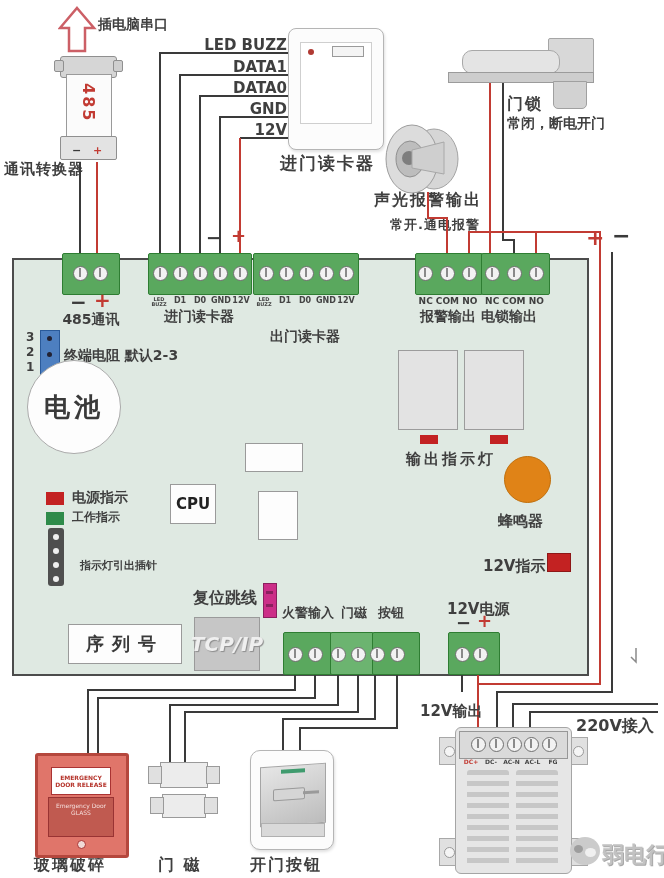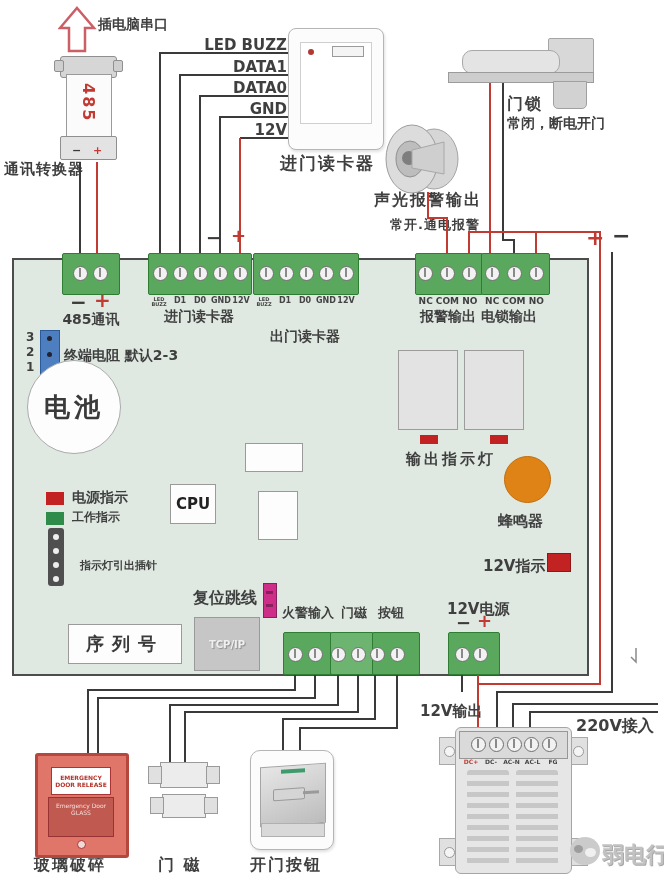--- a/index.html
+++ b/index.html
@@ -206,21 +206,21 @@
   <div class="lbl" style="left:193px;top:588px;font-size:16px;z-index:3;">复位跳线</div>
   <div class="abs" style="left:263px;top:583px;width:12px;height:33px;background:#cc2e88;border:1px solid #8a1f5e;z-index:3;">
     <div style="position:absolute;left:2px;top:7px;width:7px;height:3px;background:#8a1f5e;"></div>
     <div style="position:absolute;left:2px;top:20px;width:7px;height:3px;background:#8a1f5e;"></div>
   </div>
 
   <div class="whitebox" style="left:68px;top:624px;width:112px;height:38px;display:flex;align-items:center;justify-content:center;">
     <span style="font-weight:bold;font-size:18px;letter-spacing:8px;color:#3a3a3a;">序列号</span>
   </div>
   <div class="abs" style="left:194px;top:617px;width:64px;height:52px;background:#c6c6c6;border:1px solid #9a9a9a;z-index:3;display:flex;align-items:center;justify-content:center;">
-    <span style="font-weight:bold;font-size:10px;color:#efefef;text-shadow:1px 1px 1px #8d8d8d;">TCP/IP</span>
+    <span style="font-weight:bold;font-size:20px;color:#efefef;text-shadow:1px 1px 1px #8d8d8d;font-style:italic;">TCP/IP</span>
   </div>
 
   <div class="abs" style="left:398px;top:350px;width:58px;height:78px;background:#e3e3e3;border:1px solid #9c9c9c;z-index:3;"></div>
   <div class="abs" style="left:464px;top:350px;width:58px;height:78px;background:#e3e3e3;border:1px solid #9c9c9c;z-index:3;"></div>
   <div class="ledsq" style="left:420px;top:435px;width:18px;height:9px;background:#c32222;"></div>
   <div class="ledsq" style="left:490px;top:435px;width:18px;height:9px;background:#c32222;"></div>
   <div class="lbl" style="left:406px;top:450px;font-size:15px;letter-spacing:3px;z-index:3;">输出指示灯</div>
   <div class="abs" style="left:504px;top:456px;width:45px;height:45px;border-radius:50%;background:#e08317;border:1px solid #c06e0a;z-index:3;"></div>
   <div class="lbl" style="left:498px;top:512px;font-size:15px;z-index:3;">蜂鸣器</div>
 

